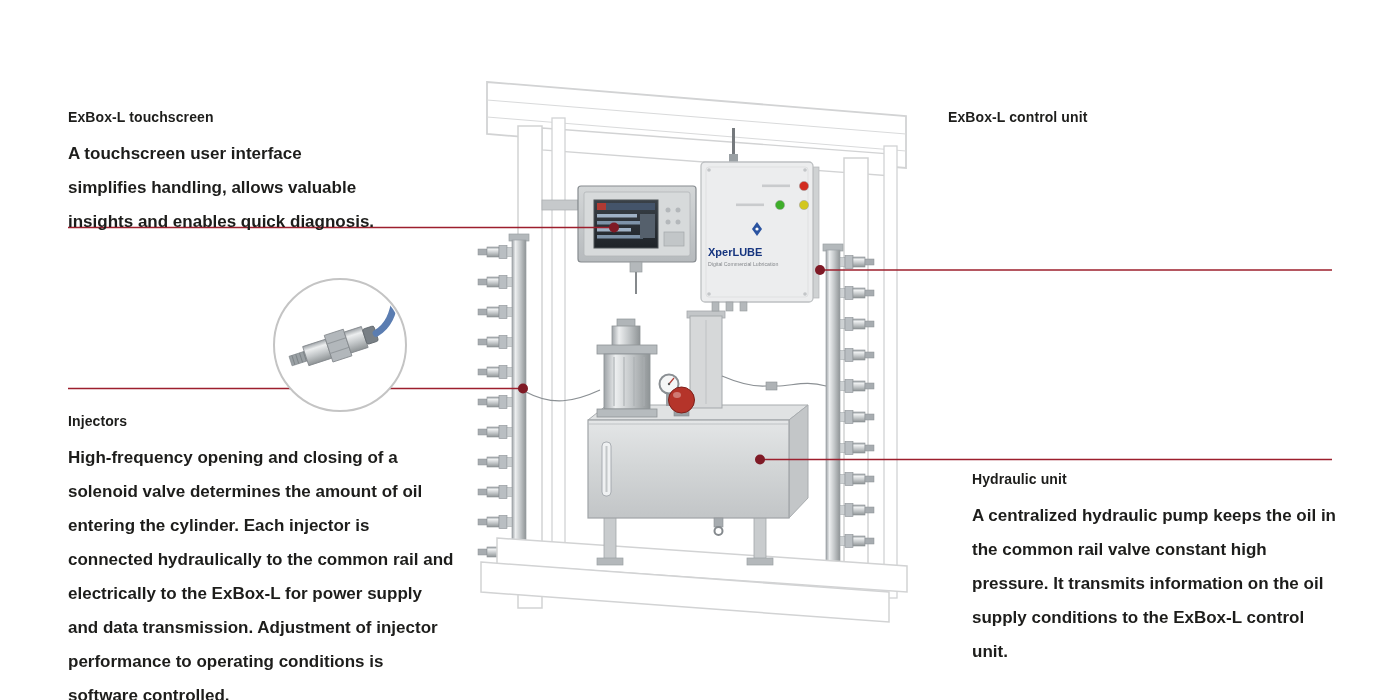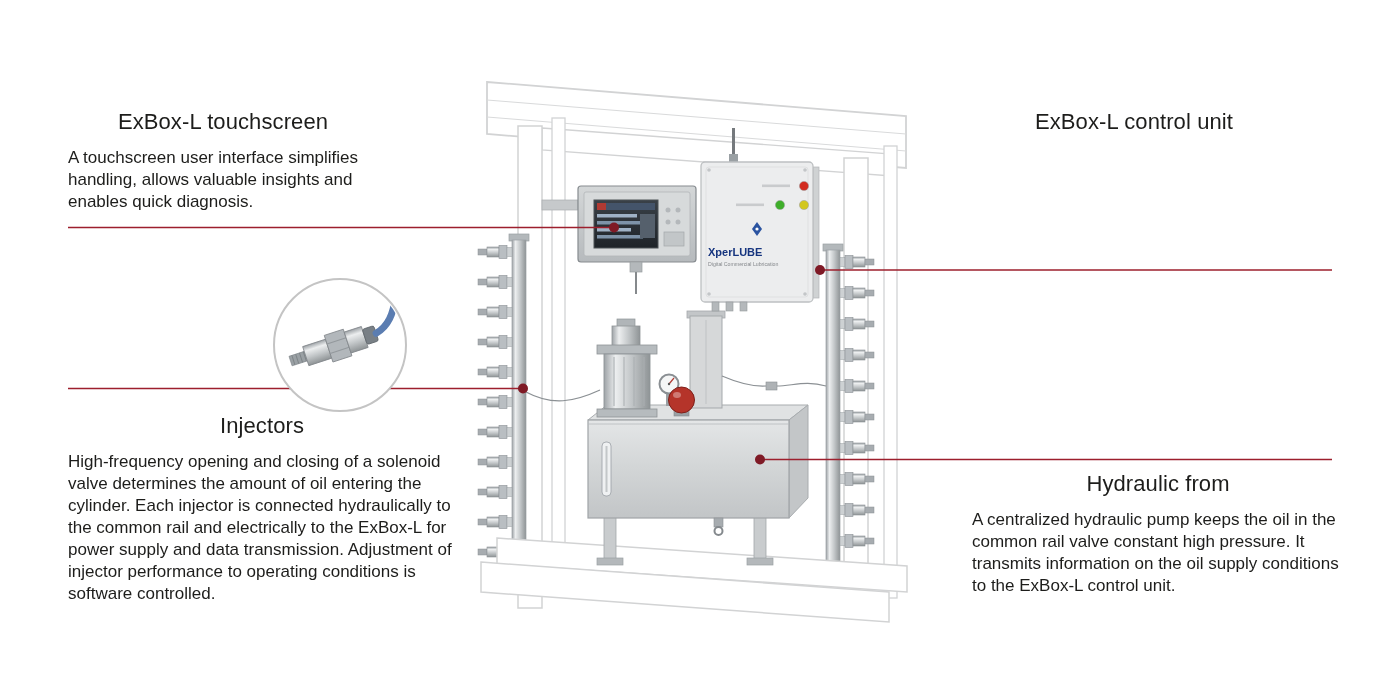--- a/index.html
+++ b/index.html
@@ -6,22 +6,22 @@
   html, body { width: 1400px; height: 700px; }
   body {
     background: #ffffff;
     font-family: "Liberation Sans", sans-serif;
     position: relative;
     overflow: hidden;
   }
   .stage { position: absolute; inset: 0; width: 1400px; height: 700px; }
   .scene { position: absolute; left: 0; top: 0; width: 1400px; height: 700px; }
   .ann { position: absolute; color: #1d1d1b; }
-  .ann h3 { font-size: 22px; font-weight: normal; letter-spacing: 0.1px; margin: 0 0 12px 0; text-align: center; }
-  .ann p  { font-size: 17px; line-height: 22px; }
+  .ann h3 { font-size: 14px; font-weight: bold; letter-spacing: 0.1px; margin: 0 0 12px 0; }
+  .ann p  { font-size: 17px; line-height: 34px; font-weight: bold; }
   .ann-touchscreen { left: 68px;  top: 109px; width: 310px; }
   .ann-control     { left: 948px; top: 109px; width: 372px; }
   .ann-injectors   { left: 68px;  top: 413px; width: 388px; }
   .ann-hydraulic   { left: 972px; top: 471px; width: 372px; }
   svg text { font-family: "Liberation Sans", sans-serif; }
 </style>
 </head>
 <body>
 
 <div class="stage">
@@ -259,17 +259,17 @@
   <section class="ann ann-control">
     <h3>ExBox-L control unit</h3>
   </section>
 
   <section class="ann ann-injectors">
     <h3>Injectors</h3>
     <p>High-frequency opening and closing of a solenoid valve determines the amount of oil entering the cylinder. Each injector is connected hydraulically to the common rail and electrically to the ExBox-L for power supply and data transmission. Adjustment of injector performance to operating conditions is software controlled.</p>
   </section>
 
   <section class="ann ann-hydraulic">
-    <h3>Hydraulic from</h3>
+    <h3>Hydraulic unit</h3>
     <p>A centralized hydraulic pump keeps the oil in the common rail valve constant high pressure. It transmits information on the oil supply conditions to the ExBox-L control unit.</p>
   </section>
 
 </div>
 
 </body></html>

